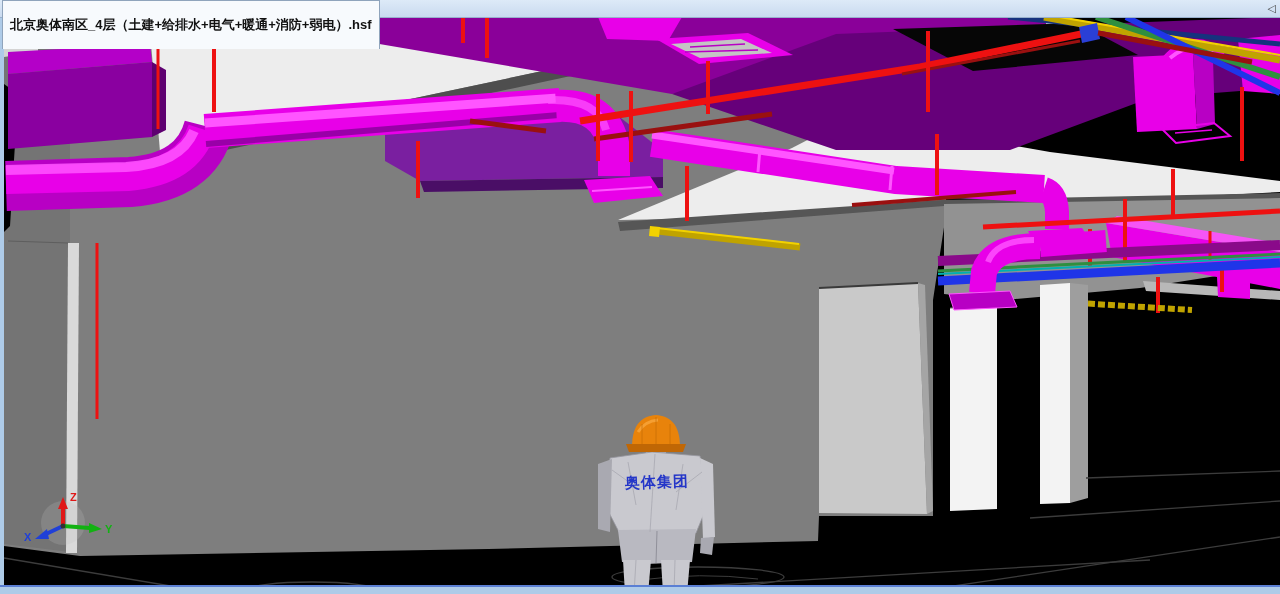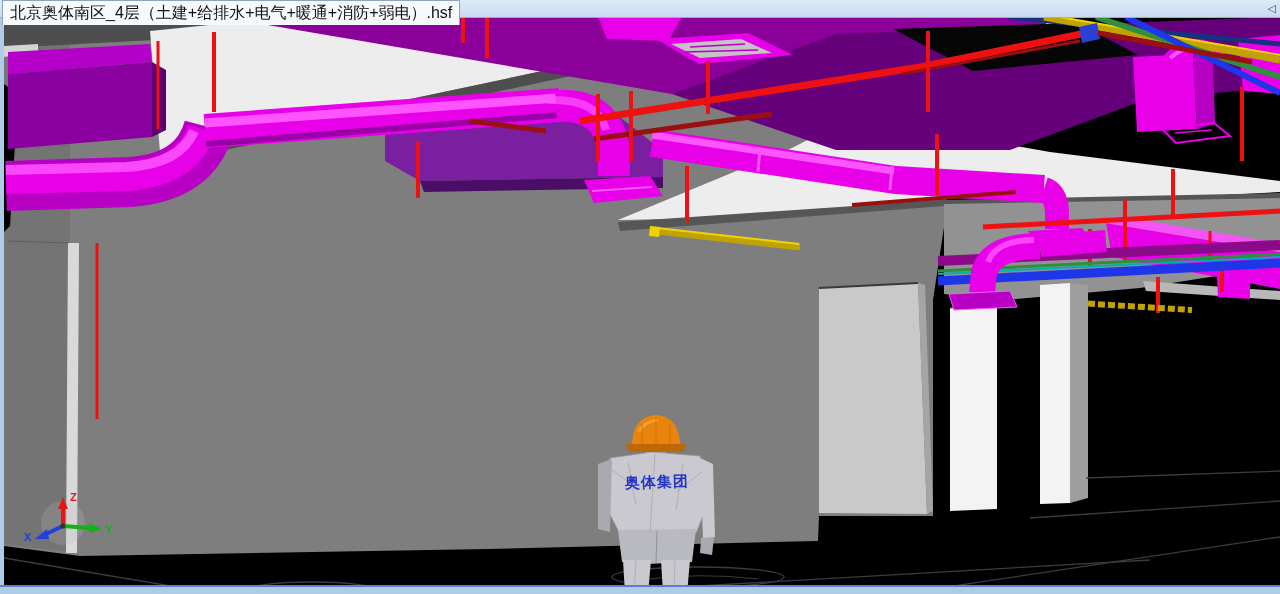--- a/index.html
+++ b/index.html
@@ -3,21 +3,21 @@
 <meta charset="utf-8">
 <style>
   html,body{margin:0;padding:0;background:#000;}
   #app{position:relative;width:1280px;height:594px;overflow:hidden;font-family:"Liberation Sans",sans-serif;background:#000;}
   
   #titlebar{position:absolute;top:0;left:0;width:1280px;height:17px;
     background:linear-gradient(to bottom,var(--titlebar_gradient_top),var(--titlebar_bg));
     border-bottom:1px solid #98B0CC;z-index:10;}
   #titlebar .tab{position:absolute;left:2px;top:0;height:16px;line-height:16px;
     background:var(--tab_bg);border:1px solid var(--tab_border);border-bottom:none;
-    padding:4px 7px;font-size:16px;font-weight:normal;color:var(--tab_text);white-space:nowrap;}
+    padding:16px 7px;font-size:13px;font-weight:bold;color:var(--tab_text);white-space:nowrap;}
   #titlebar .scroll-arrow{position:absolute;right:4px;top:1px;font-size:11px;line-height:15px;color:#444;cursor:pointer;}
   
   #scene{position:absolute;top:0;left:0;}
   .f-wall{fill:var(--wall)} .f-wall-dark{fill:var(--wall_dark)} .f-wedge{fill:var(--wall_edge)}
   .f-white{fill:var(--ceiling_white)} .f-soffit{fill:var(--soffit_dark)} .f-ceilgray{fill:var(--ceiling_gray)}
   .f-duct{fill:var(--duct_bright)} .f-duct-top{fill:#F655F6} .f-duct-mid{fill:var(--duct_mid)}
   .f-duct-dark{fill:var(--duct_dark)} .f-duct-deep{fill:var(--duct_deep)}
   .s-duct{stroke:var(--duct_bright);fill:none} .s-duct-mid{stroke:var(--duct_mid);fill:none} .s-duct-hi{stroke:var(--duct_hi);fill:none}
   .s-red{stroke:var(--pipe_red);fill:none} .s-red-dark{stroke:var(--pipe_red_dark);fill:none}
   .s-yellow{stroke:var(--pipe_yellow);fill:none} .s-yellow-b{stroke:var(--pipe_yellow_bright);fill:none}

